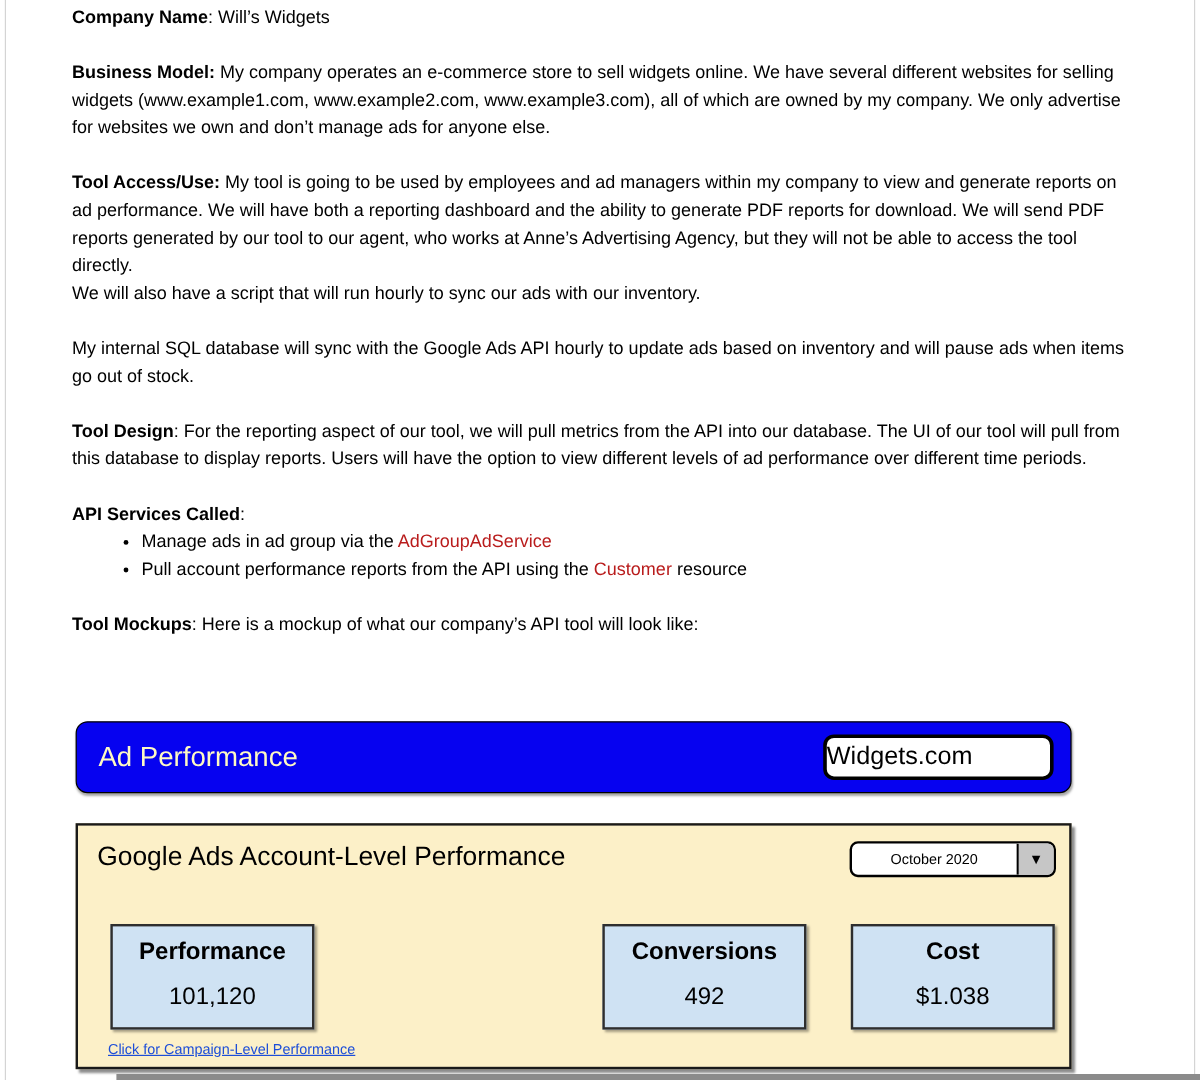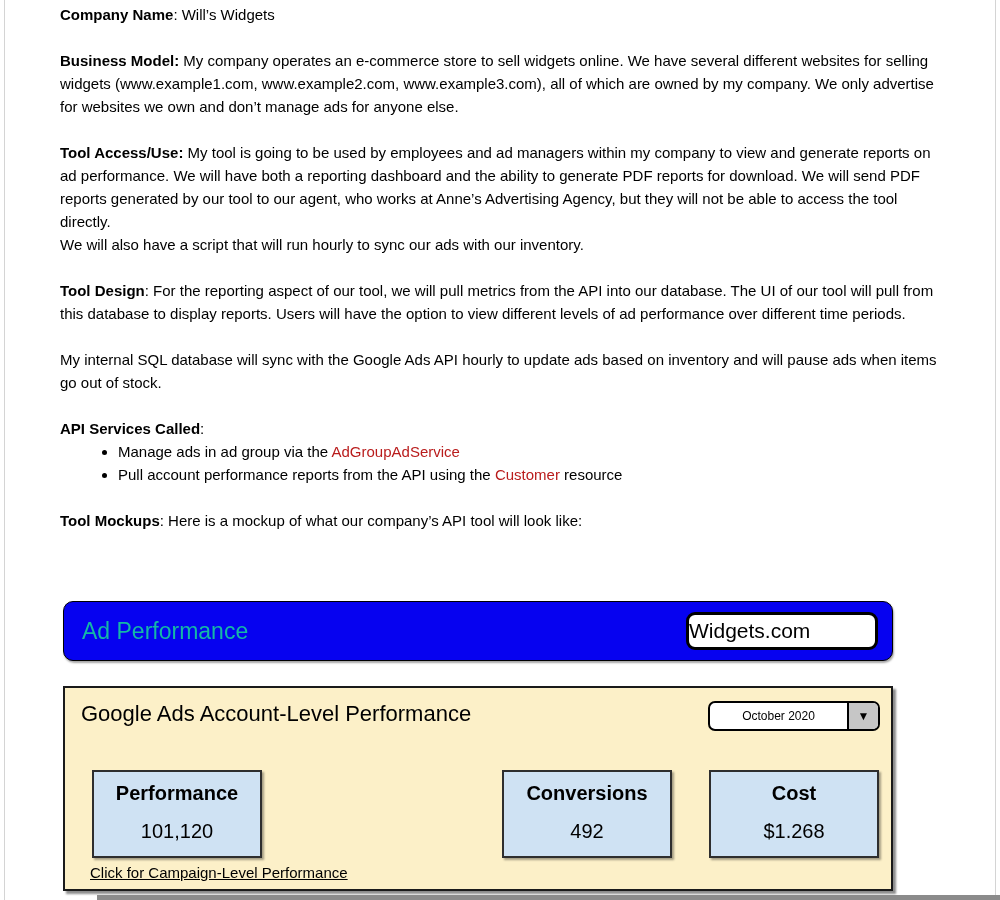--- a/index.html
+++ b/index.html
@@ -26,21 +26,21 @@
 
   
   .mock-header{
     position:absolute;left:63px;top:601px;width:830px;height:60px;
     background:#0602f0;border:1px solid #000;border-radius:10px;
     box-shadow:1px 2px 2px rgba(0,0,0,0.35);
     box-sizing:border-box;
   }
   .mock-header .title{
     position:absolute;left:18px;top:50%;transform:translateY(-50%);
-    color:#14b8a6;font-size:23px;
+    color:#fef9c3;font-size:23px;
   }
   .site-btn{
     position:absolute;right:14px;top:10px;width:192px;height:38px;
     background:#ffffff;border:3px solid #000;border-radius:9px;
     box-sizing:border-box;display:flex;align-items:center;
     font-size:21px;color:#000;cursor:pointer;
   }
 
   
   .panel{
@@ -70,22 +70,22 @@
     position:absolute;top:82px;width:170px;height:88px;
     background:#cfe2f3;border:2px solid #2e2e2e;
     box-shadow:2px 2px 2px rgba(0,0,0,0.35);
     box-sizing:border-box;text-align:center;
   }
   .metric-card .m-label{position:absolute;top:10px;left:0;right:0;font-size:20px;font-weight:bold;}
   .metric-card .m-value{position:absolute;bottom:13px;left:0;right:0;font-size:20px;}
   .card-0{left:27px;} .card-1{left:232px;} .card-2{left:437px;} .card-3{left:644px;}
 
   .campaign-link{
-    position:absolute;left:25px;bottom:8px;font-size:15px;
-    color:#000000;text-decoration:underline;cursor:pointer;
+    position:absolute;left:25px;bottom:8px;font-size:12px;
+    color:#1d4ed8;text-decoration:underline;cursor:pointer;
   }
 
   .next-edge{
     position:absolute;left:97px;right:3px;top:895px;height:5px;background:#8b8b8b;
   }
 </style>
 </head>
 <body>
 
 <div class="page">
@@ -93,23 +93,23 @@
   <div class="page-edge right"></div>
 
   <div class="doc">
 
     <p><strong>Company Name</strong><span>: Will’s Widgets</span></p>
 
     <p><strong>Business Model:</strong><span> My company operates an e-commerce store to sell widgets online. We have several different websites for selling widgets (www.example1.com, www.example2.com, www.example3.com), all of which are owned by my company. We only advertise for websites we own and don’t manage ads for anyone else.</span></p>
 
     <p><strong>Tool Access/Use:</strong><span> My tool is going to be used by employees and ad managers within my company to view and generate reports on ad performance. We will have both a reporting dashboard and the ability to generate PDF reports for download. We will send PDF reports generated by our tool to our agent, who works at Anne’s Advertising Agency, but they will not be able to access the tool directly.</span><br><span>We will also have a script that will run hourly to sync our ads with our inventory.</span></p>
 
+    <p><span>My internal SQL database will sync with the Google Ads API hourly to update ads based on inventory and will pause ads when items go out of stock.</span></p>
+
     <p><strong>Tool Design</strong><span>: For the reporting aspect of our tool, we will pull metrics from the API into our database. The UI of our tool will pull from this database to display reports. Users will have the option to view different levels of ad performance over different time periods.</span></p>
-
-    <p><span>My internal SQL database will sync with the Google Ads API hourly to update ads based on inventory and will pause ads when items go out of stock.</span></p>
 
     <p class="no-gap"><strong>API Services Called</strong><span>:</span></p>
 
     <ul>
       <li><span>Manage ads in ad group via the </span><a class="doc-link">AdGroupAdService</a><span></span></li>
       <li><span>Pull account performance reports from the API using the </span><a class="doc-link">Customer</a><span> resource</span></li>
     </ul>
 
     <p><strong>Tool Mockups</strong><span>: Here is a mockup of what our company’s API tool will look like:</span></p>
   </div>
@@ -132,20 +132,20 @@
     <div class="metric-card card-0">
       <div class="m-label">Performance</div>
       <div class="m-value">101,120</div>
     </div>
     <div class="metric-card card-2">
       <div class="m-label">Conversions</div>
       <div class="m-value">492</div>
     </div>
     <div class="metric-card card-3">
       <div class="m-label">Cost</div>
-      <div class="m-value">$1.268</div>
+      <div class="m-value">$1.038</div>
     </div>
 
     <a class="campaign-link">Click for Campaign-Level Performance</a>
   </div>
 
   <div class="next-edge"></div>
 </div>
 
 </body></html>

